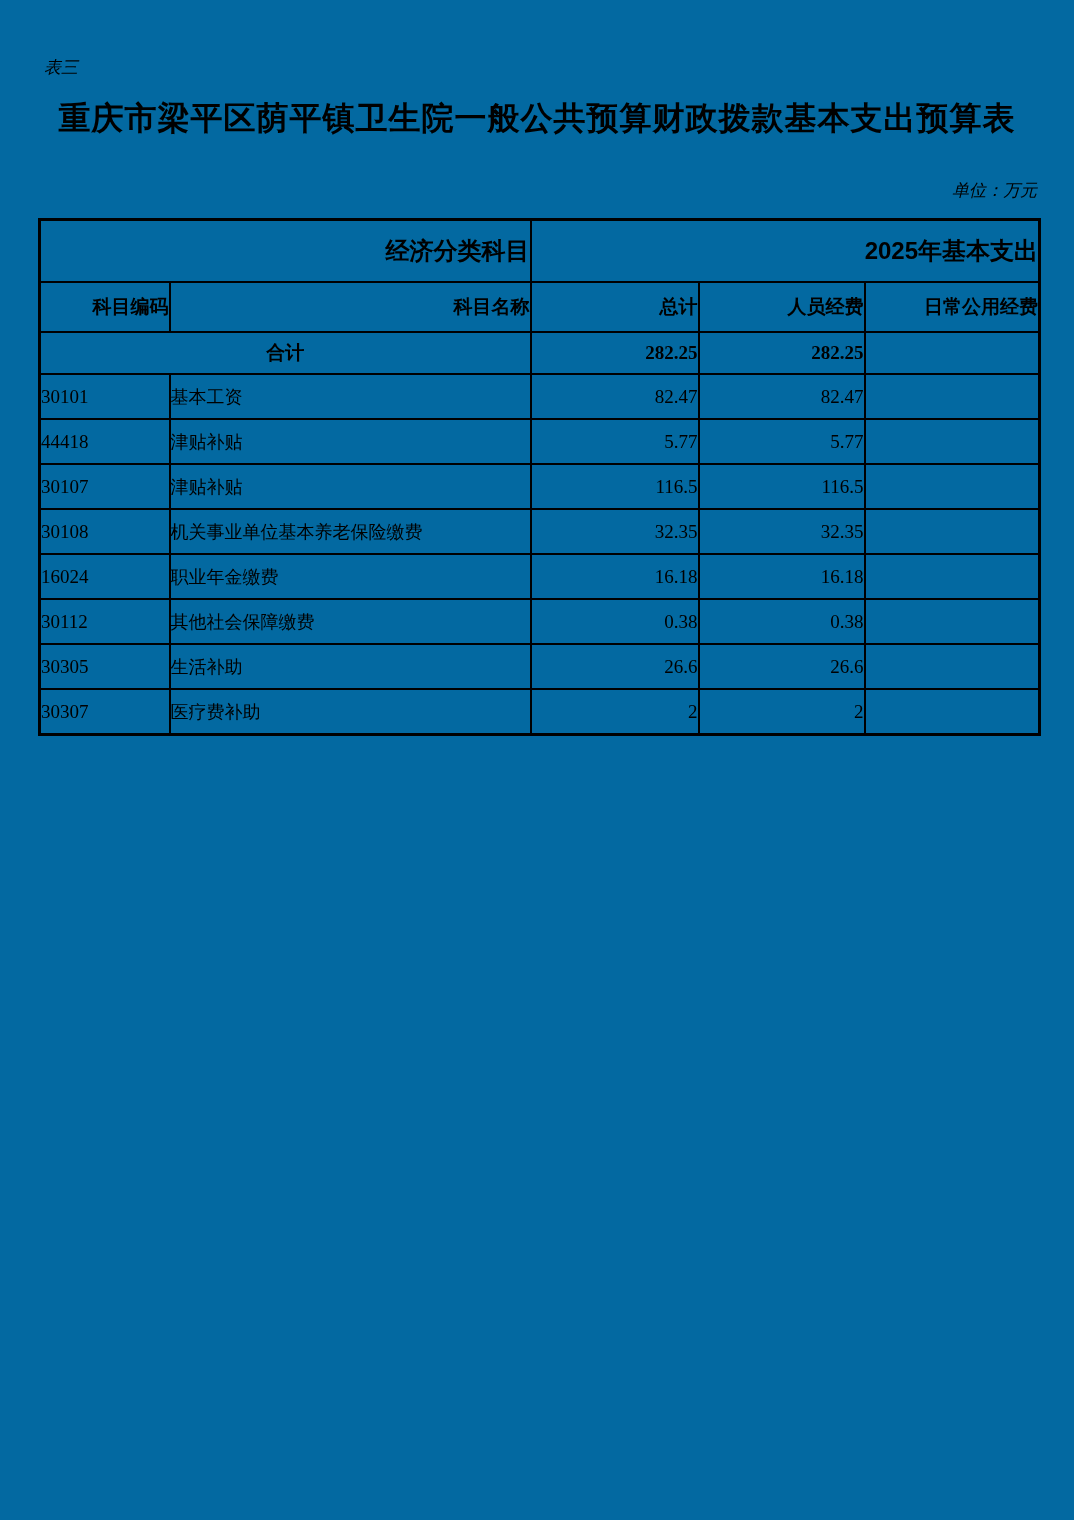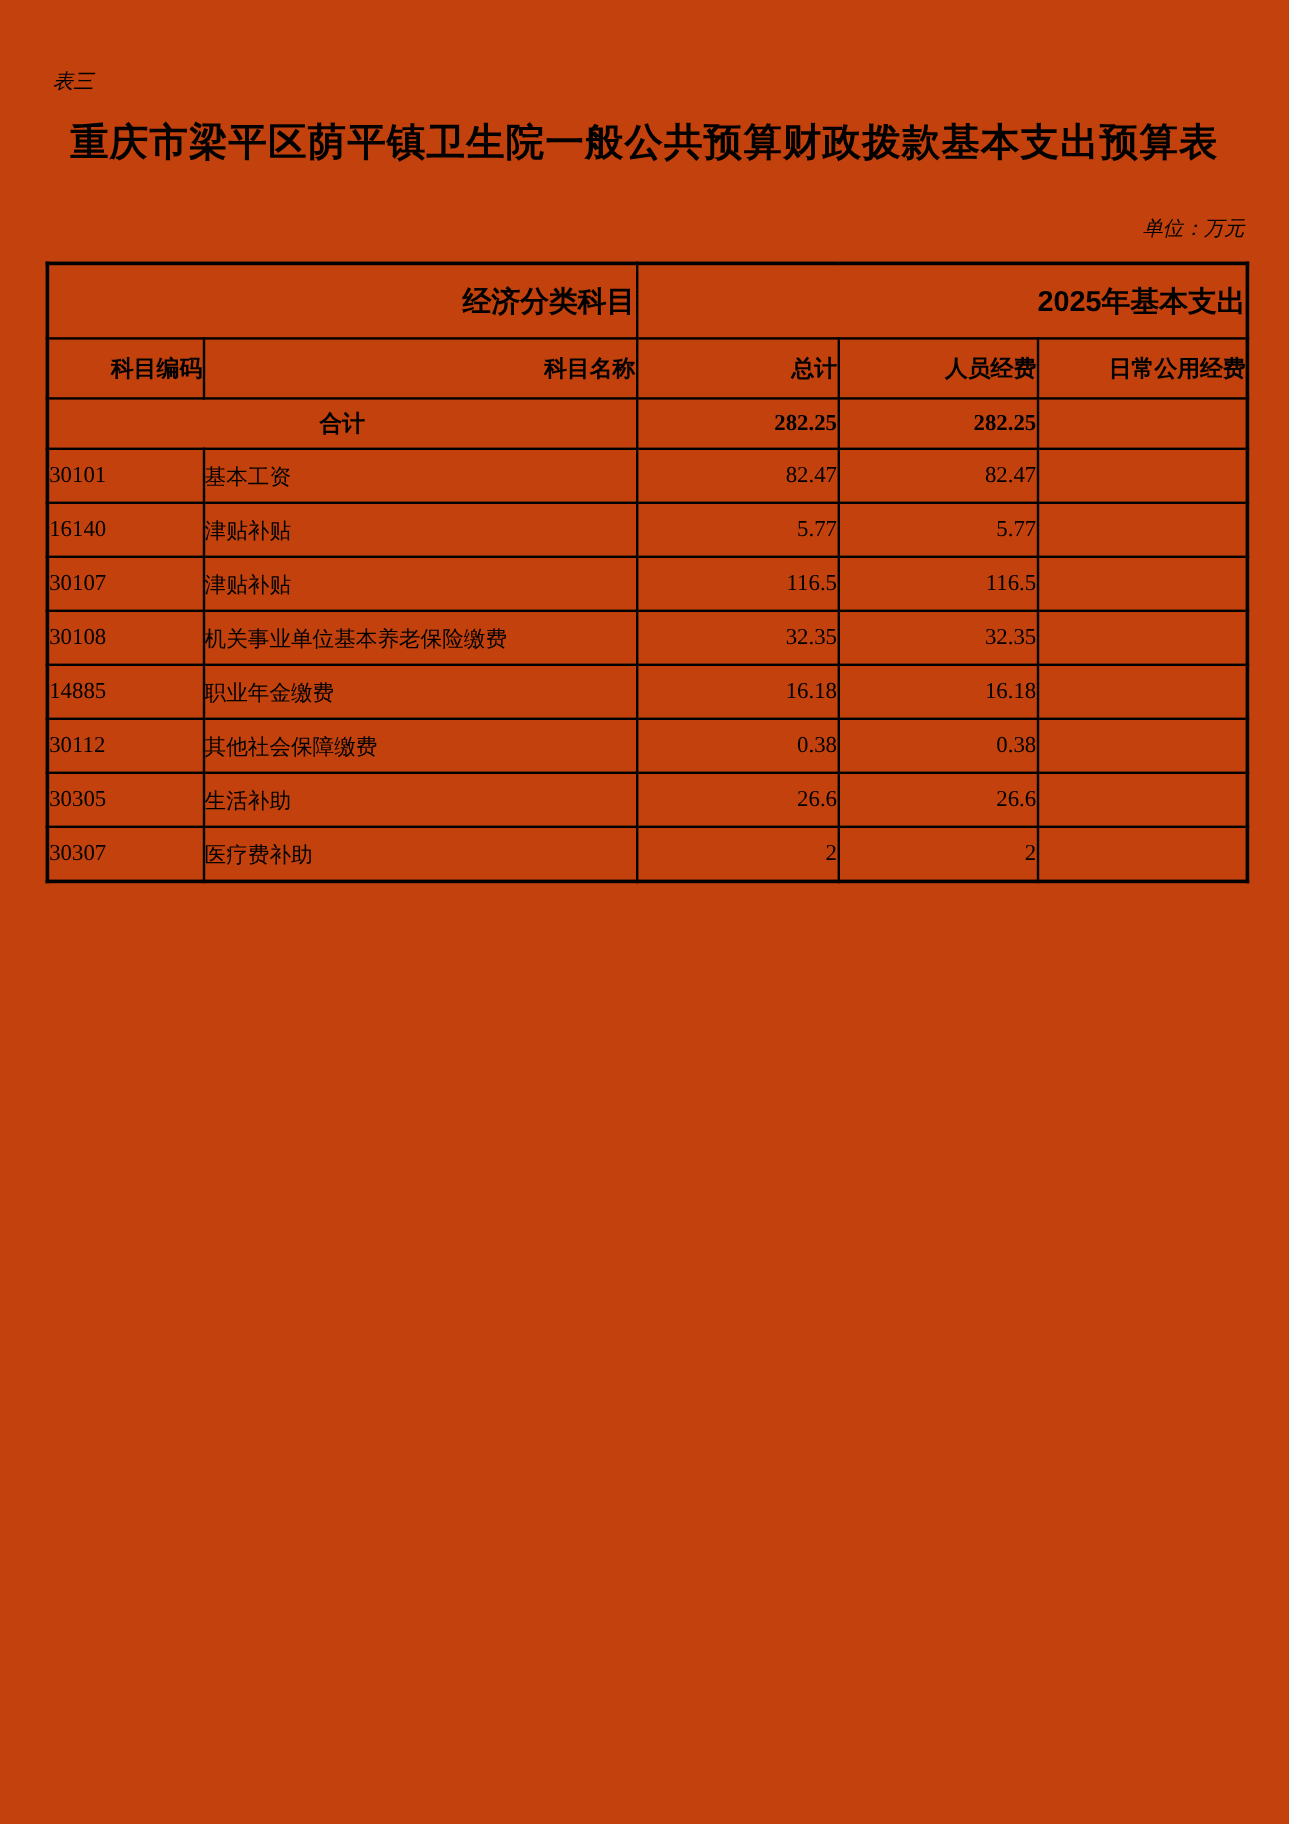--- a/index.html
+++ b/index.html
@@ -4,21 +4,21 @@
 <style>
   html, body {
     margin: 0;
     padding: 0;
     background: #ffffff;
   }
   .page {
     position: relative;
     width: 1074px;
     height: 1520px;
-    background: #c2410c;
+    background: #0369a1;
     color: #000000;
     font-family: "Liberation Serif", serif;
     overflow: hidden;
   }
   .table-label {
     position: absolute;
     left: 44px;
     top: 56px;
     font-size: 17px;
     font-style: italic;
@@ -147,42 +147,42 @@
       </tr>
 
       <tr class="data-row">
         <td class="code">30101</td>
         <td class="name">基本工资</td>
         <td class="num">82.47</td>
         <td class="num">82.47</td>
         <td class="num"></td>
       </tr>
       <tr class="data-row">
-        <td class="code">16140</td>
+        <td class="code">44418</td>
         <td class="name">津贴补贴</td>
         <td class="num">5.77</td>
         <td class="num">5.77</td>
         <td class="num"></td>
       </tr>
       <tr class="data-row">
         <td class="code">30107</td>
         <td class="name">津贴补贴</td>
         <td class="num">116.5</td>
         <td class="num">116.5</td>
         <td class="num"></td>
       </tr>
       <tr class="data-row">
         <td class="code">30108</td>
         <td class="name">机关事业单位基本养老保险缴费</td>
         <td class="num">32.35</td>
         <td class="num">32.35</td>
         <td class="num"></td>
       </tr>
       <tr class="data-row">
-        <td class="code">14885</td>
+        <td class="code">16024</td>
         <td class="name">职业年金缴费</td>
         <td class="num">16.18</td>
         <td class="num">16.18</td>
         <td class="num"></td>
       </tr>
       <tr class="data-row">
         <td class="code">30112</td>
         <td class="name">其他社会保障缴费</td>
         <td class="num">0.38</td>
         <td class="num">0.38</td>

